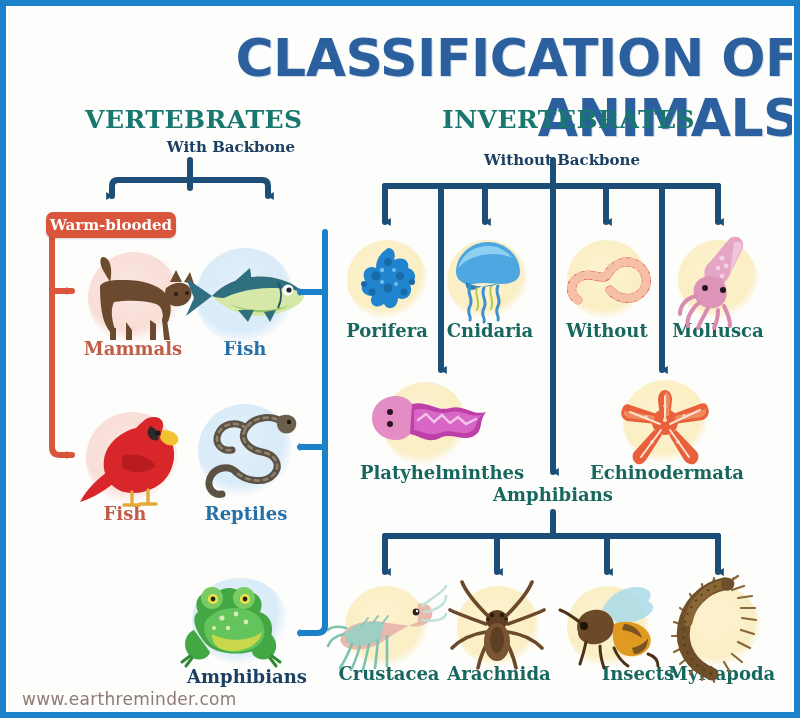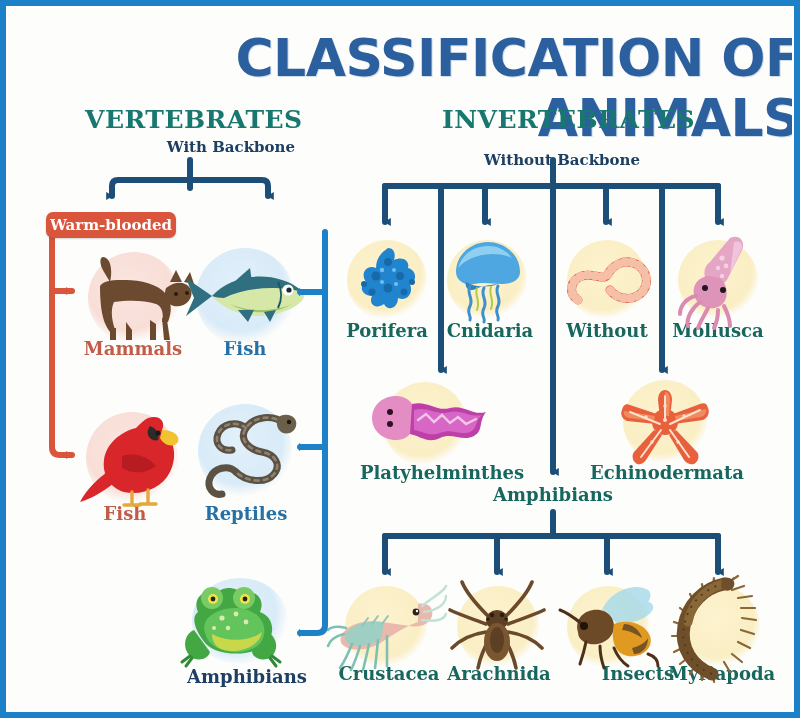--- a/index.html
+++ b/index.html
@@ -537,15 +537,16 @@
       <path d="M58,14 C38,18 22,34 18,56 C14,78 26,96 46,104" fill="none" stroke="#6f4f2a" stroke-width="13" stroke-linecap="round"></path>
       <path d="M58,14 C40,18 26,32 22,52" fill="none" stroke="#8a6736" stroke-width="9" stroke-linecap="round"></path>
       <g fill="none" stroke="#503818" stroke-width="1.8" stroke-dasharray="2 6">
         <path d="M58,14 C38,18 22,34 18,56 C14,78 26,96 46,104"></path>
       </g>
       <path d="M56,8 C64,6 70,10 68,16 C66,22 58,22 55,17 Z" fill="#6f4f2a"></path>
     </svg>
   </div>
   <div class="lbl teal" style="left:668px;top:663px;width:106px;">Myriapoda</div>
 
+  <div id="watermark">www.earthreminder.com</div>
 
   <div id="frame"></div>
 </div>
 
 </body></html>

